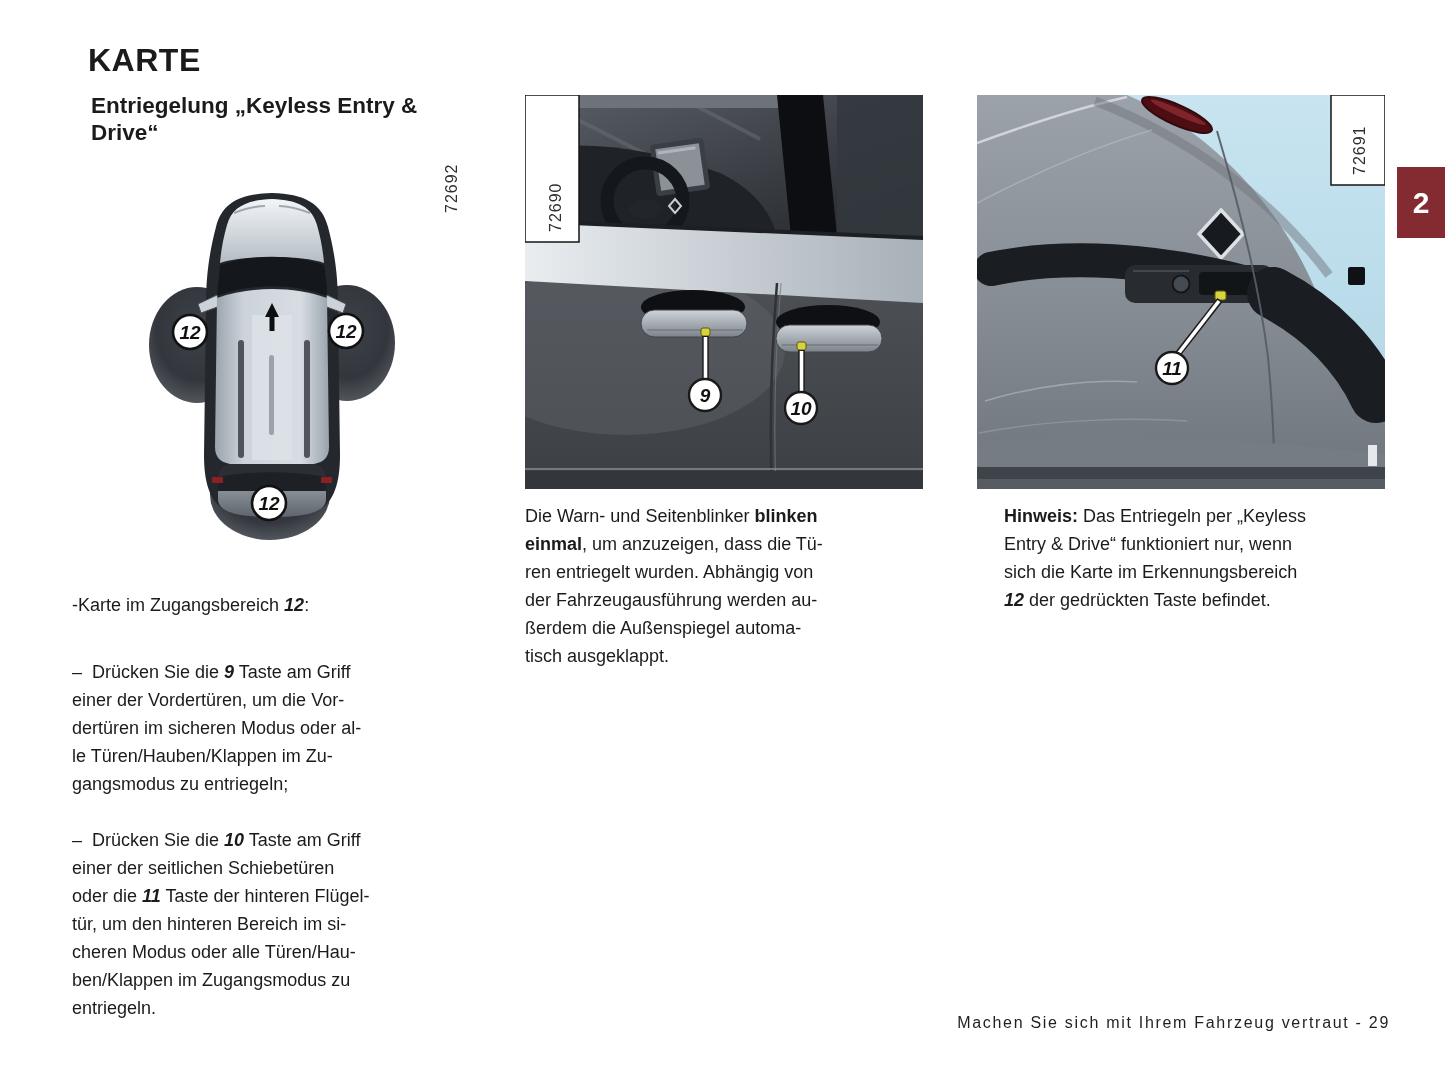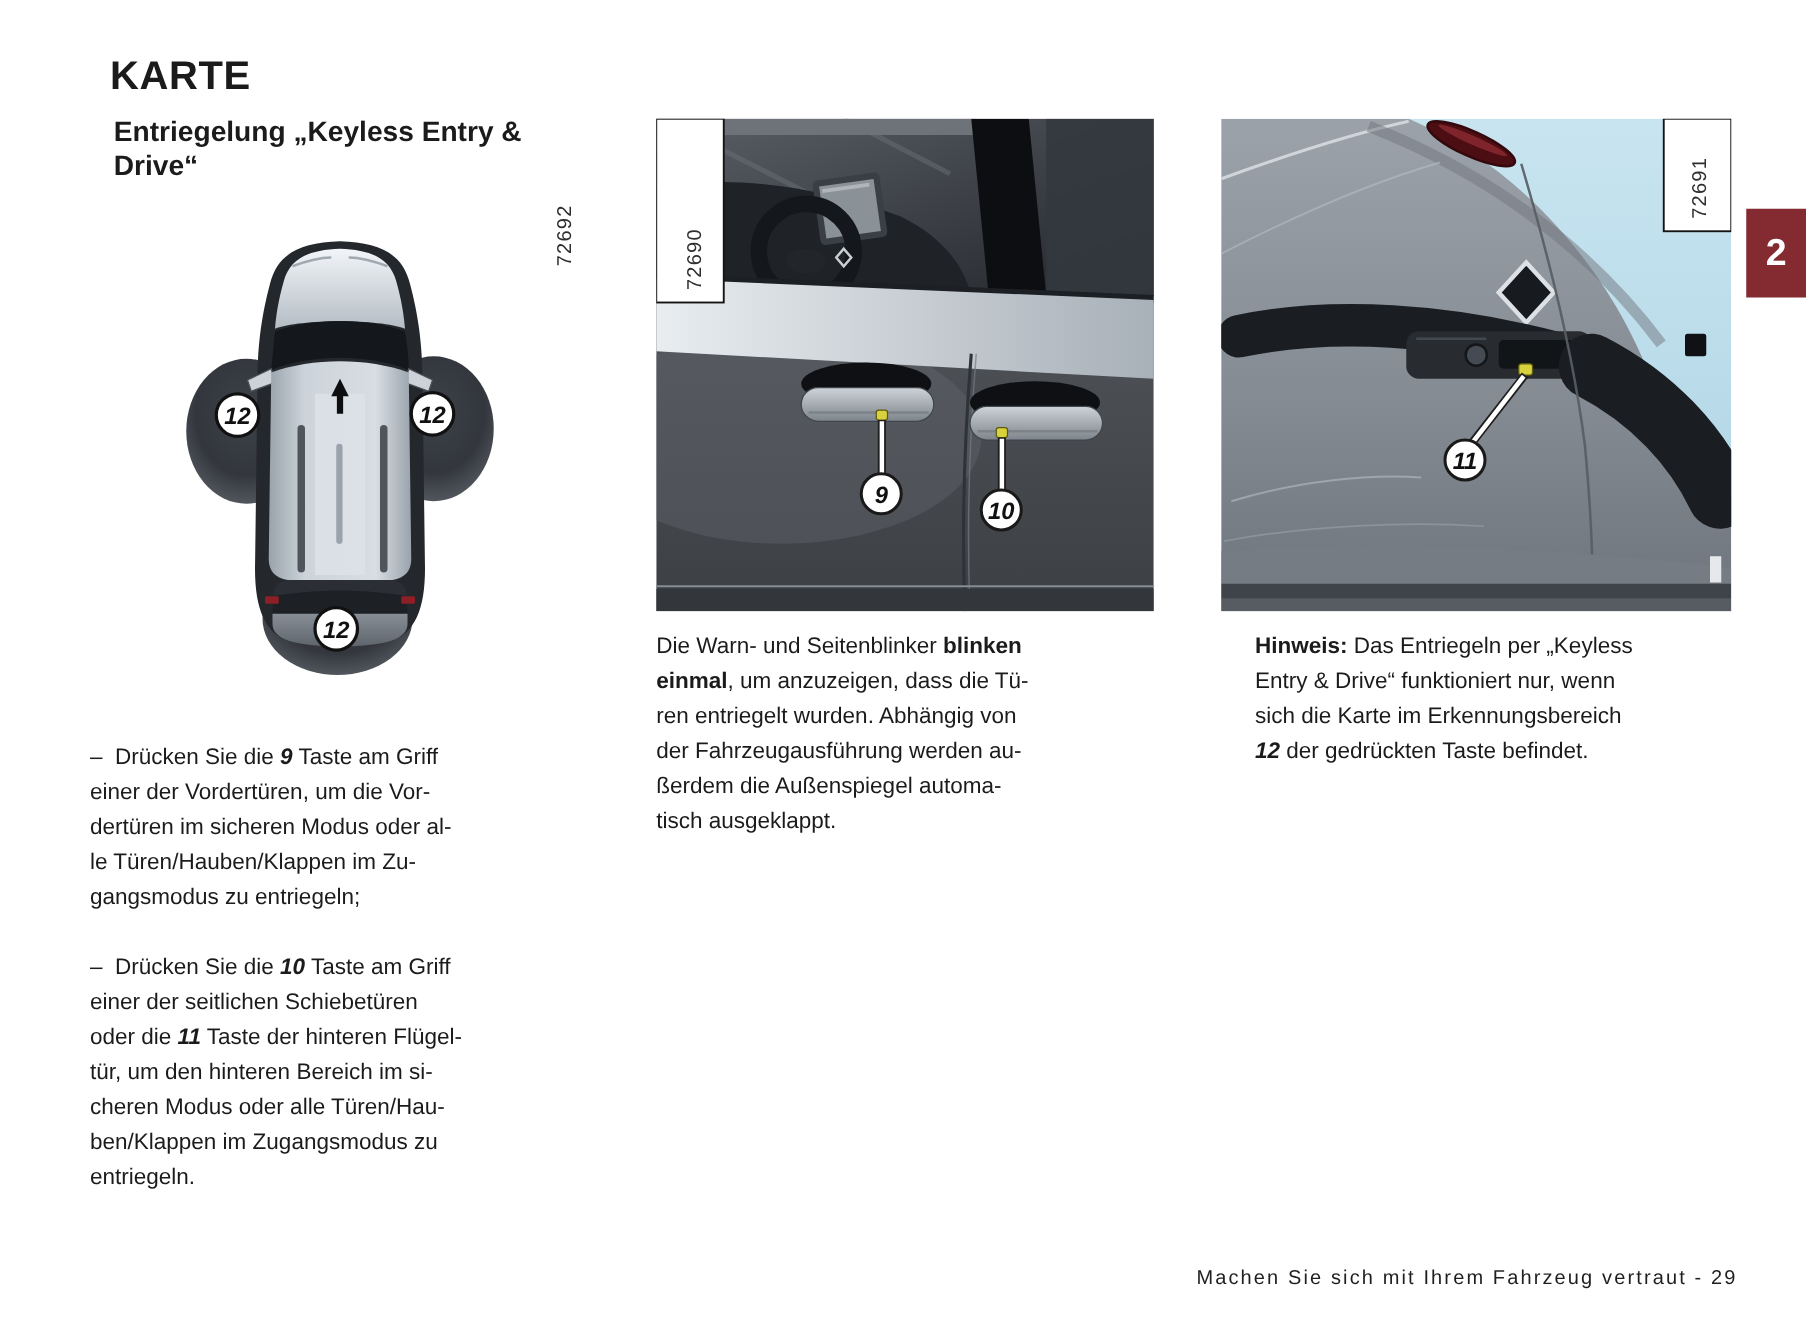--- a/index.html
+++ b/index.html
@@ -225,20 +225,21 @@
     <g>
       <circle cx="195" cy="273" r="16" fill="#fff" stroke="#191919" stroke-width="2.4"></circle>
       <text x="195" y="280" text-anchor="middle" class="callout-num">11</text>
     </g>
 
     <rect x="354" y="0" width="54" height="90" fill="#fff" stroke="#141414" stroke-width="1.5"></rect>
     <text transform="translate(388,80) rotate(-90)" class="fignum">72691</text>
   </svg>
 
   <div class="abs body-text" style="left:72px;top:563px;width:460px;">
+    <div class="intro">-Karte im Zugangsbereich <strong class="bi">12</strong>:</div>
     <div>–&nbsp; Drücken Sie die <strong class="bi">9</strong> Taste am Griff
 einer der Vordertüren, um die Vor-
 dertüren im sicheren Modus oder al-
 le Türen/Hauben/Klappen im Zu-
 gangsmodus zu entriegeln;</div>
     <div>–&nbsp; Drücken Sie die <strong class="bi">10</strong> Taste am Griff
 einer der seitlichen Schiebetüren
 oder die <strong class="bi">11</strong> Taste der hinteren Flügel-
 tür, um den hinteren Bereich im si-
 cheren Modus oder alle Türen/Hau-

